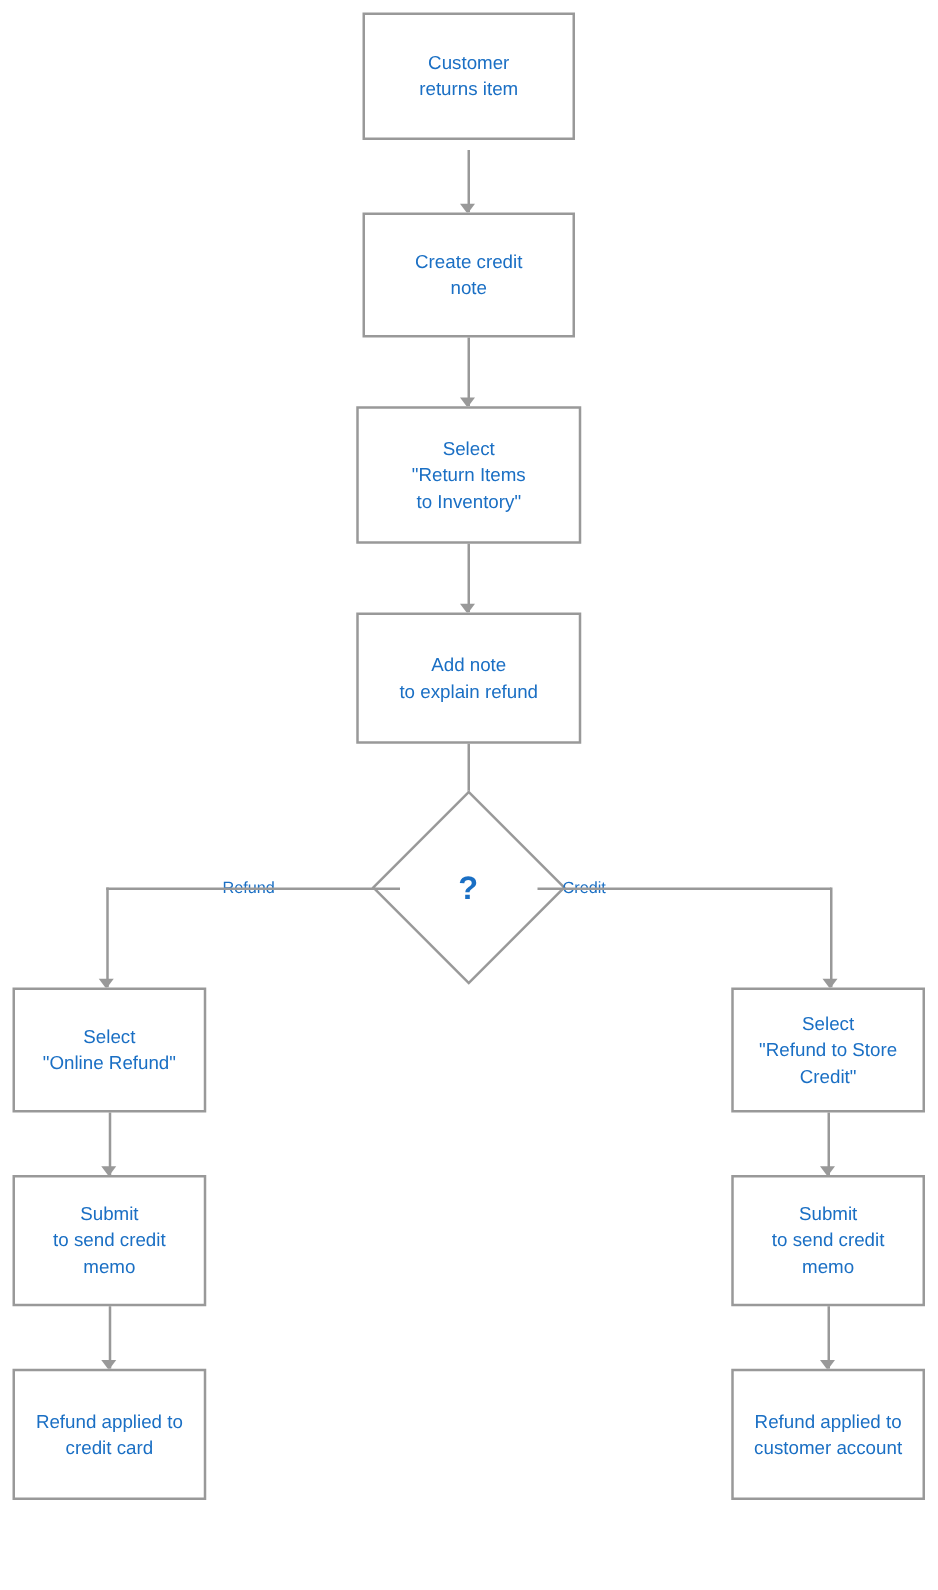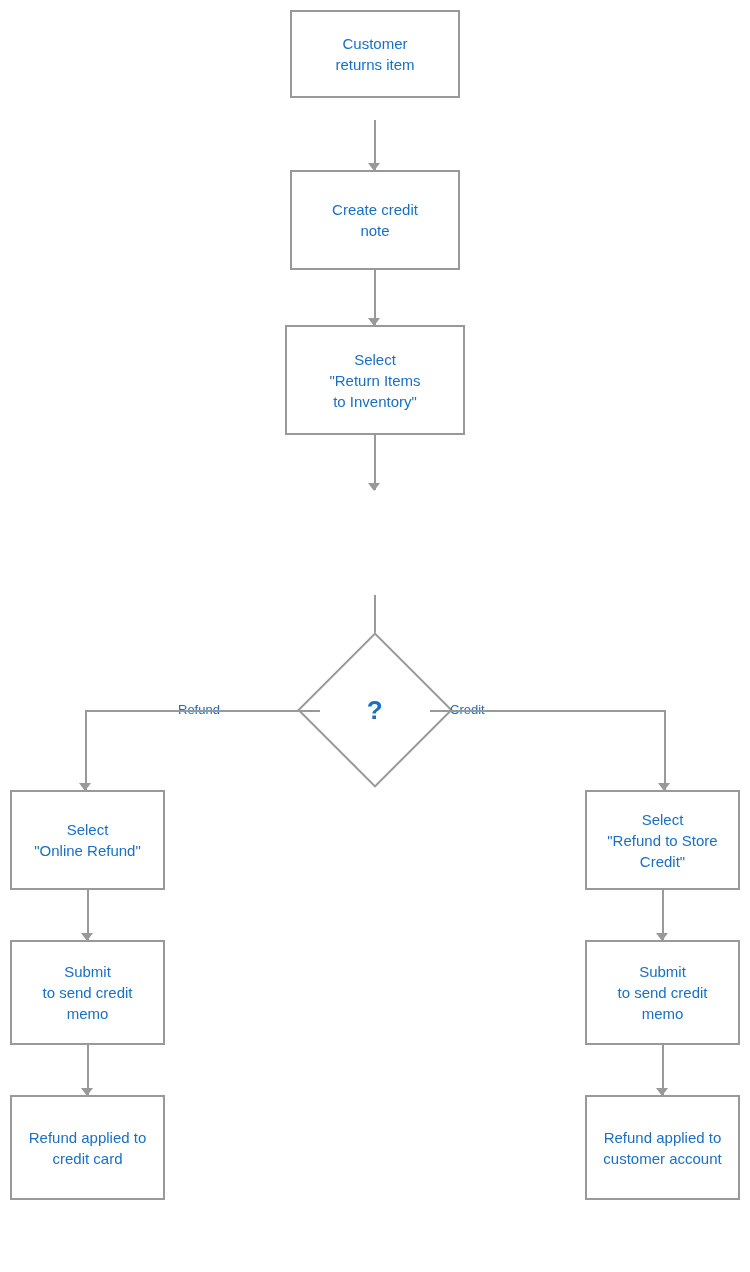--- a/index.html
+++ b/index.html
@@ -83,21 +83,21 @@
       position: absolute;
       color: #1a6fc4;
       font-size: 13px;
     }
   </style>
 </head>
 <body>
 
 <div class="flowchart">
 
-  <div class="box" style="left:290px; top:10px; width:170px; height:88px;">
+  <div class="box" style="left:290px; top:10px; width:170px; height:102px;">
     <span style="white-space:pre-line;">Customer
 returns item</span>
   </div>
 
   <div class="line-v" style="left:374px; top:120px; height:50px;"></div>
   <div class="arrow-down" style="left:368px; top:163px;"></div>
 
   <div class="box" style="left:290px; top:170px; width:170px; height:100px;">
     <span style="white-space:pre-line;">Create credit
 note</span>
@@ -108,20 +108,24 @@
 
   <div class="box" style="left:285px; top:325px; width:180px; height:110px;">
     <span style="white-space:pre-line;">Select
 "Return Items
 to Inventory"</span>
   </div>
 
   <div class="line-v" style="left:374px; top:435px; height:55px;"></div>
   <div class="arrow-down" style="left:368px; top:483px;"></div>
 
+  <div class="box" style="left:285px; top:490px; width:180px; height:105px;">
+    <span style="white-space:pre-line;">Add note
+to explain refund</span>
+  </div>
 
   <div class="line-v" style="left:374px; top:595px; height:60px;"></div>
 
   <div class="diamond-container" style="left:320px; top:655px; width:110px; height:110px;">
     <div class="diamond">
       <span class="diamond-text">?</span>
     </div>
   </div>
 
   <span class="label" style="left:178px; top:702px;">Refund</span>

